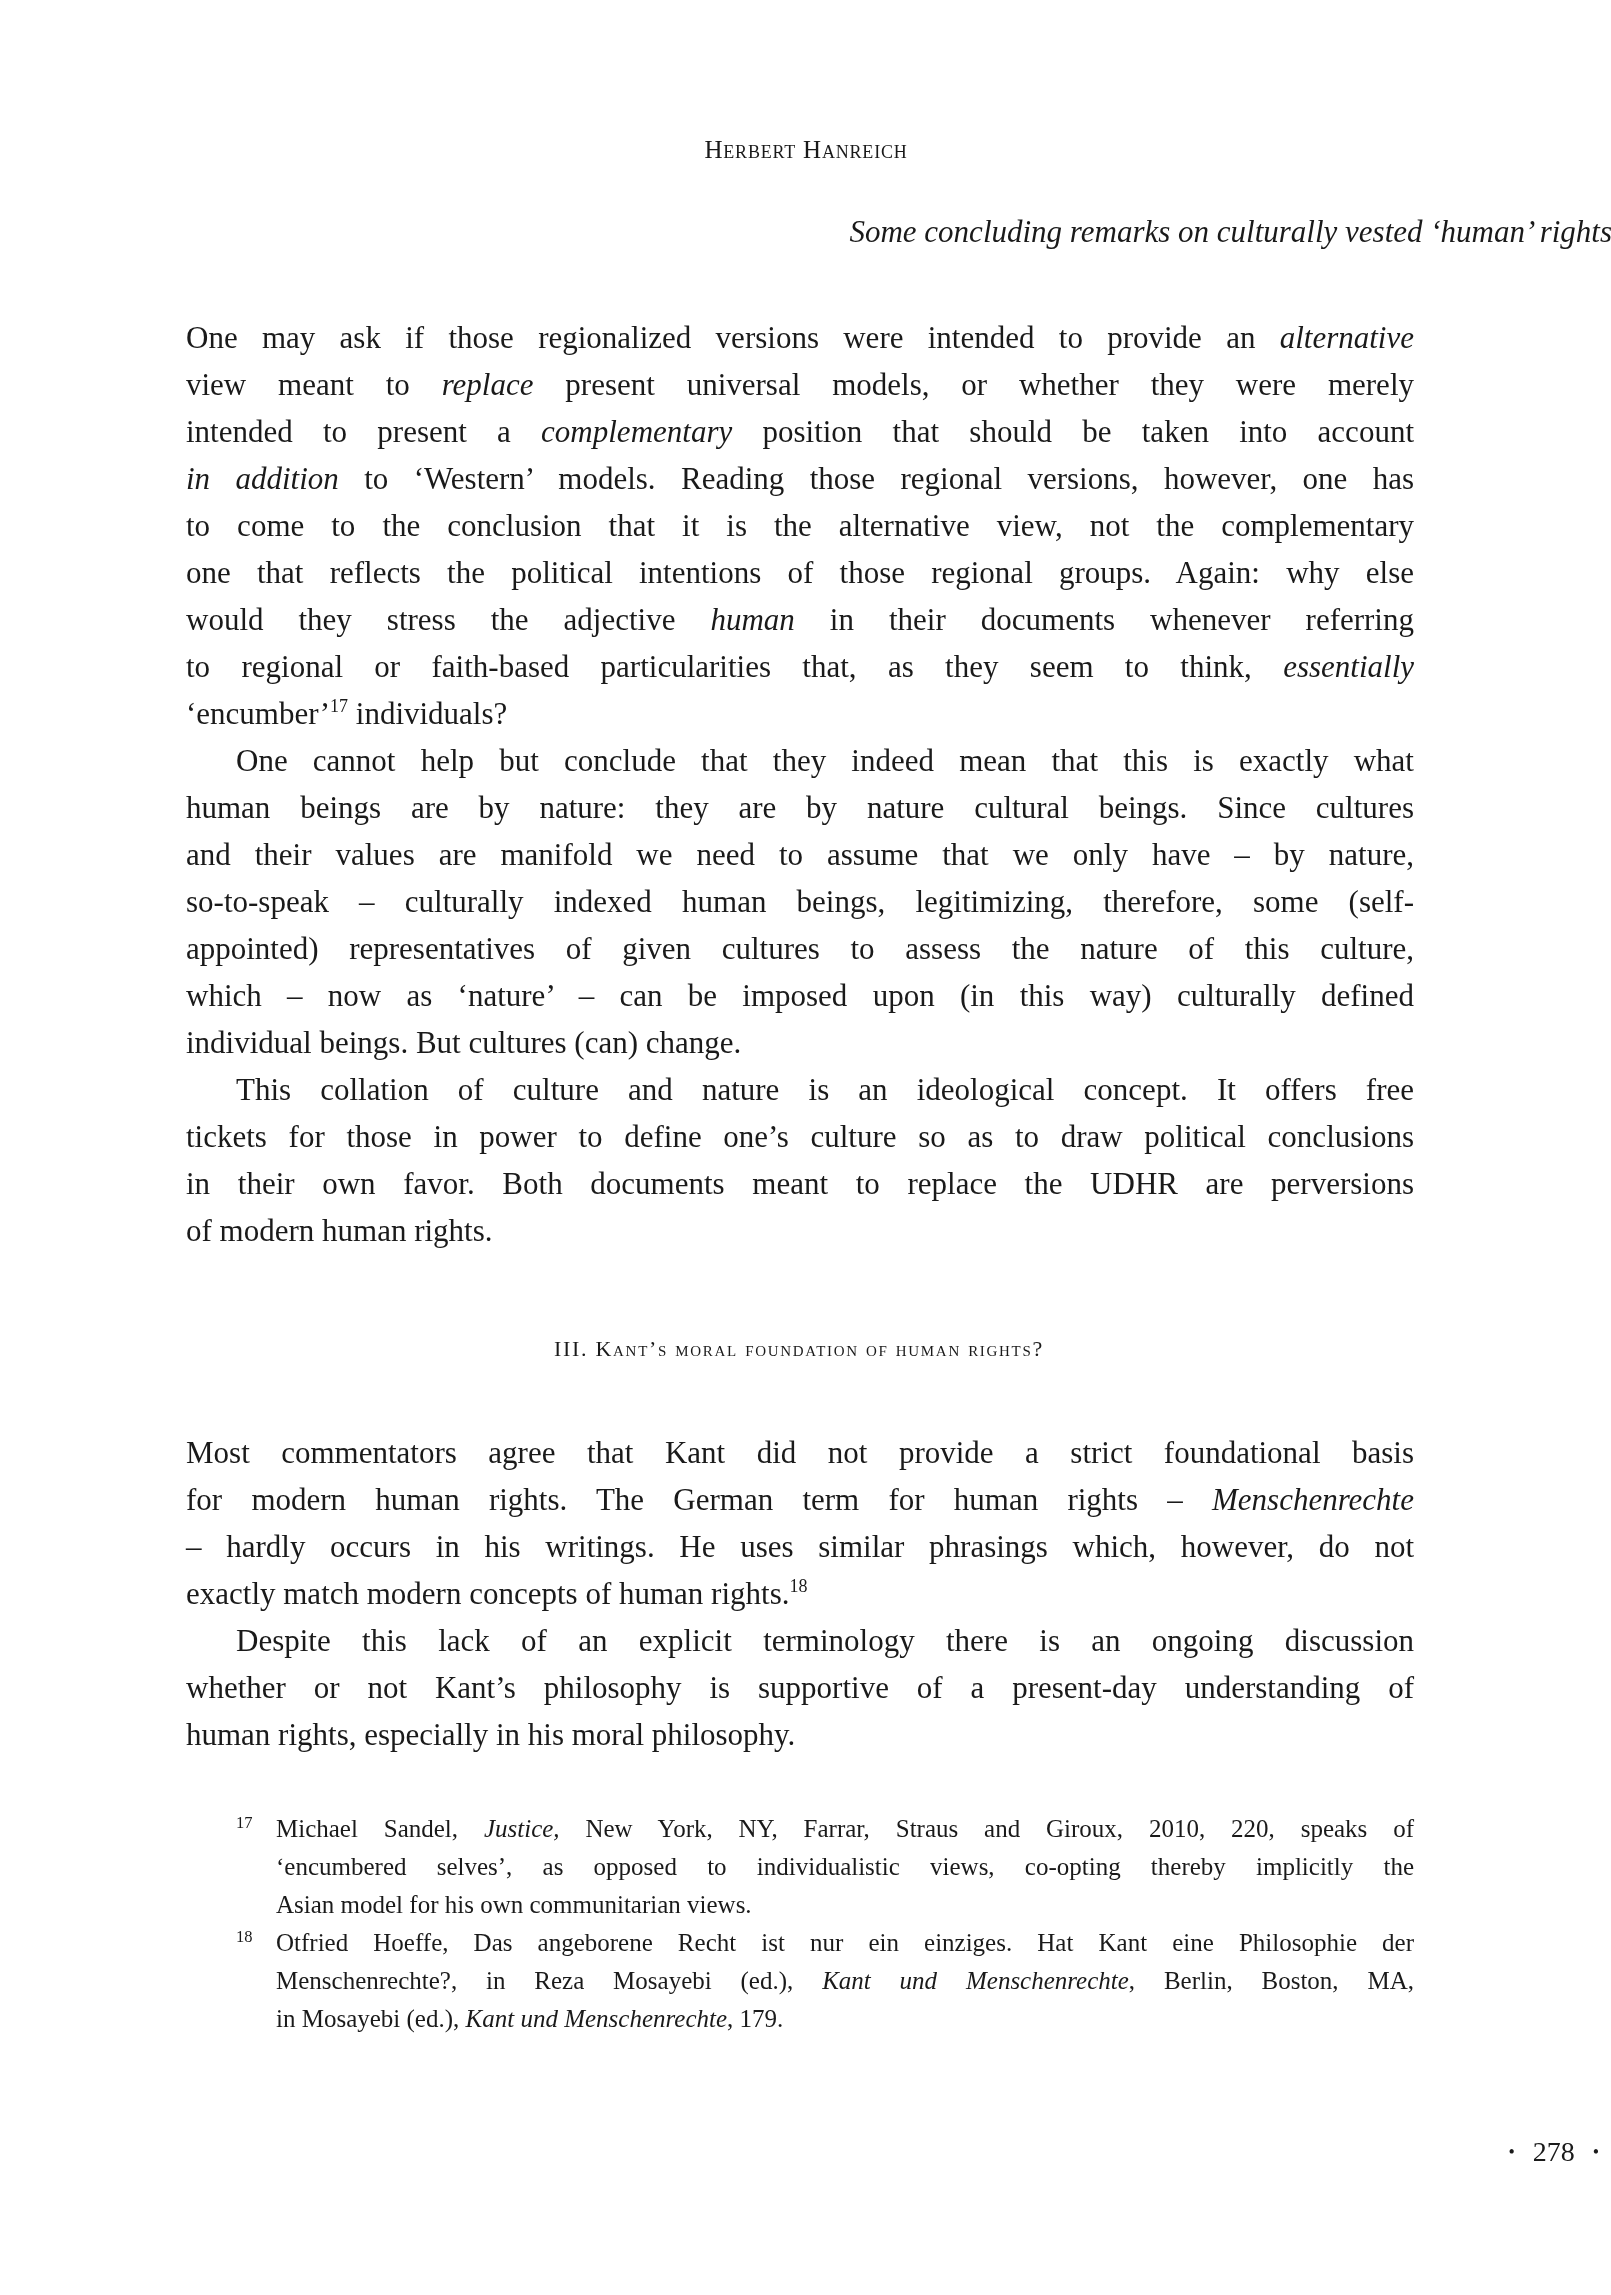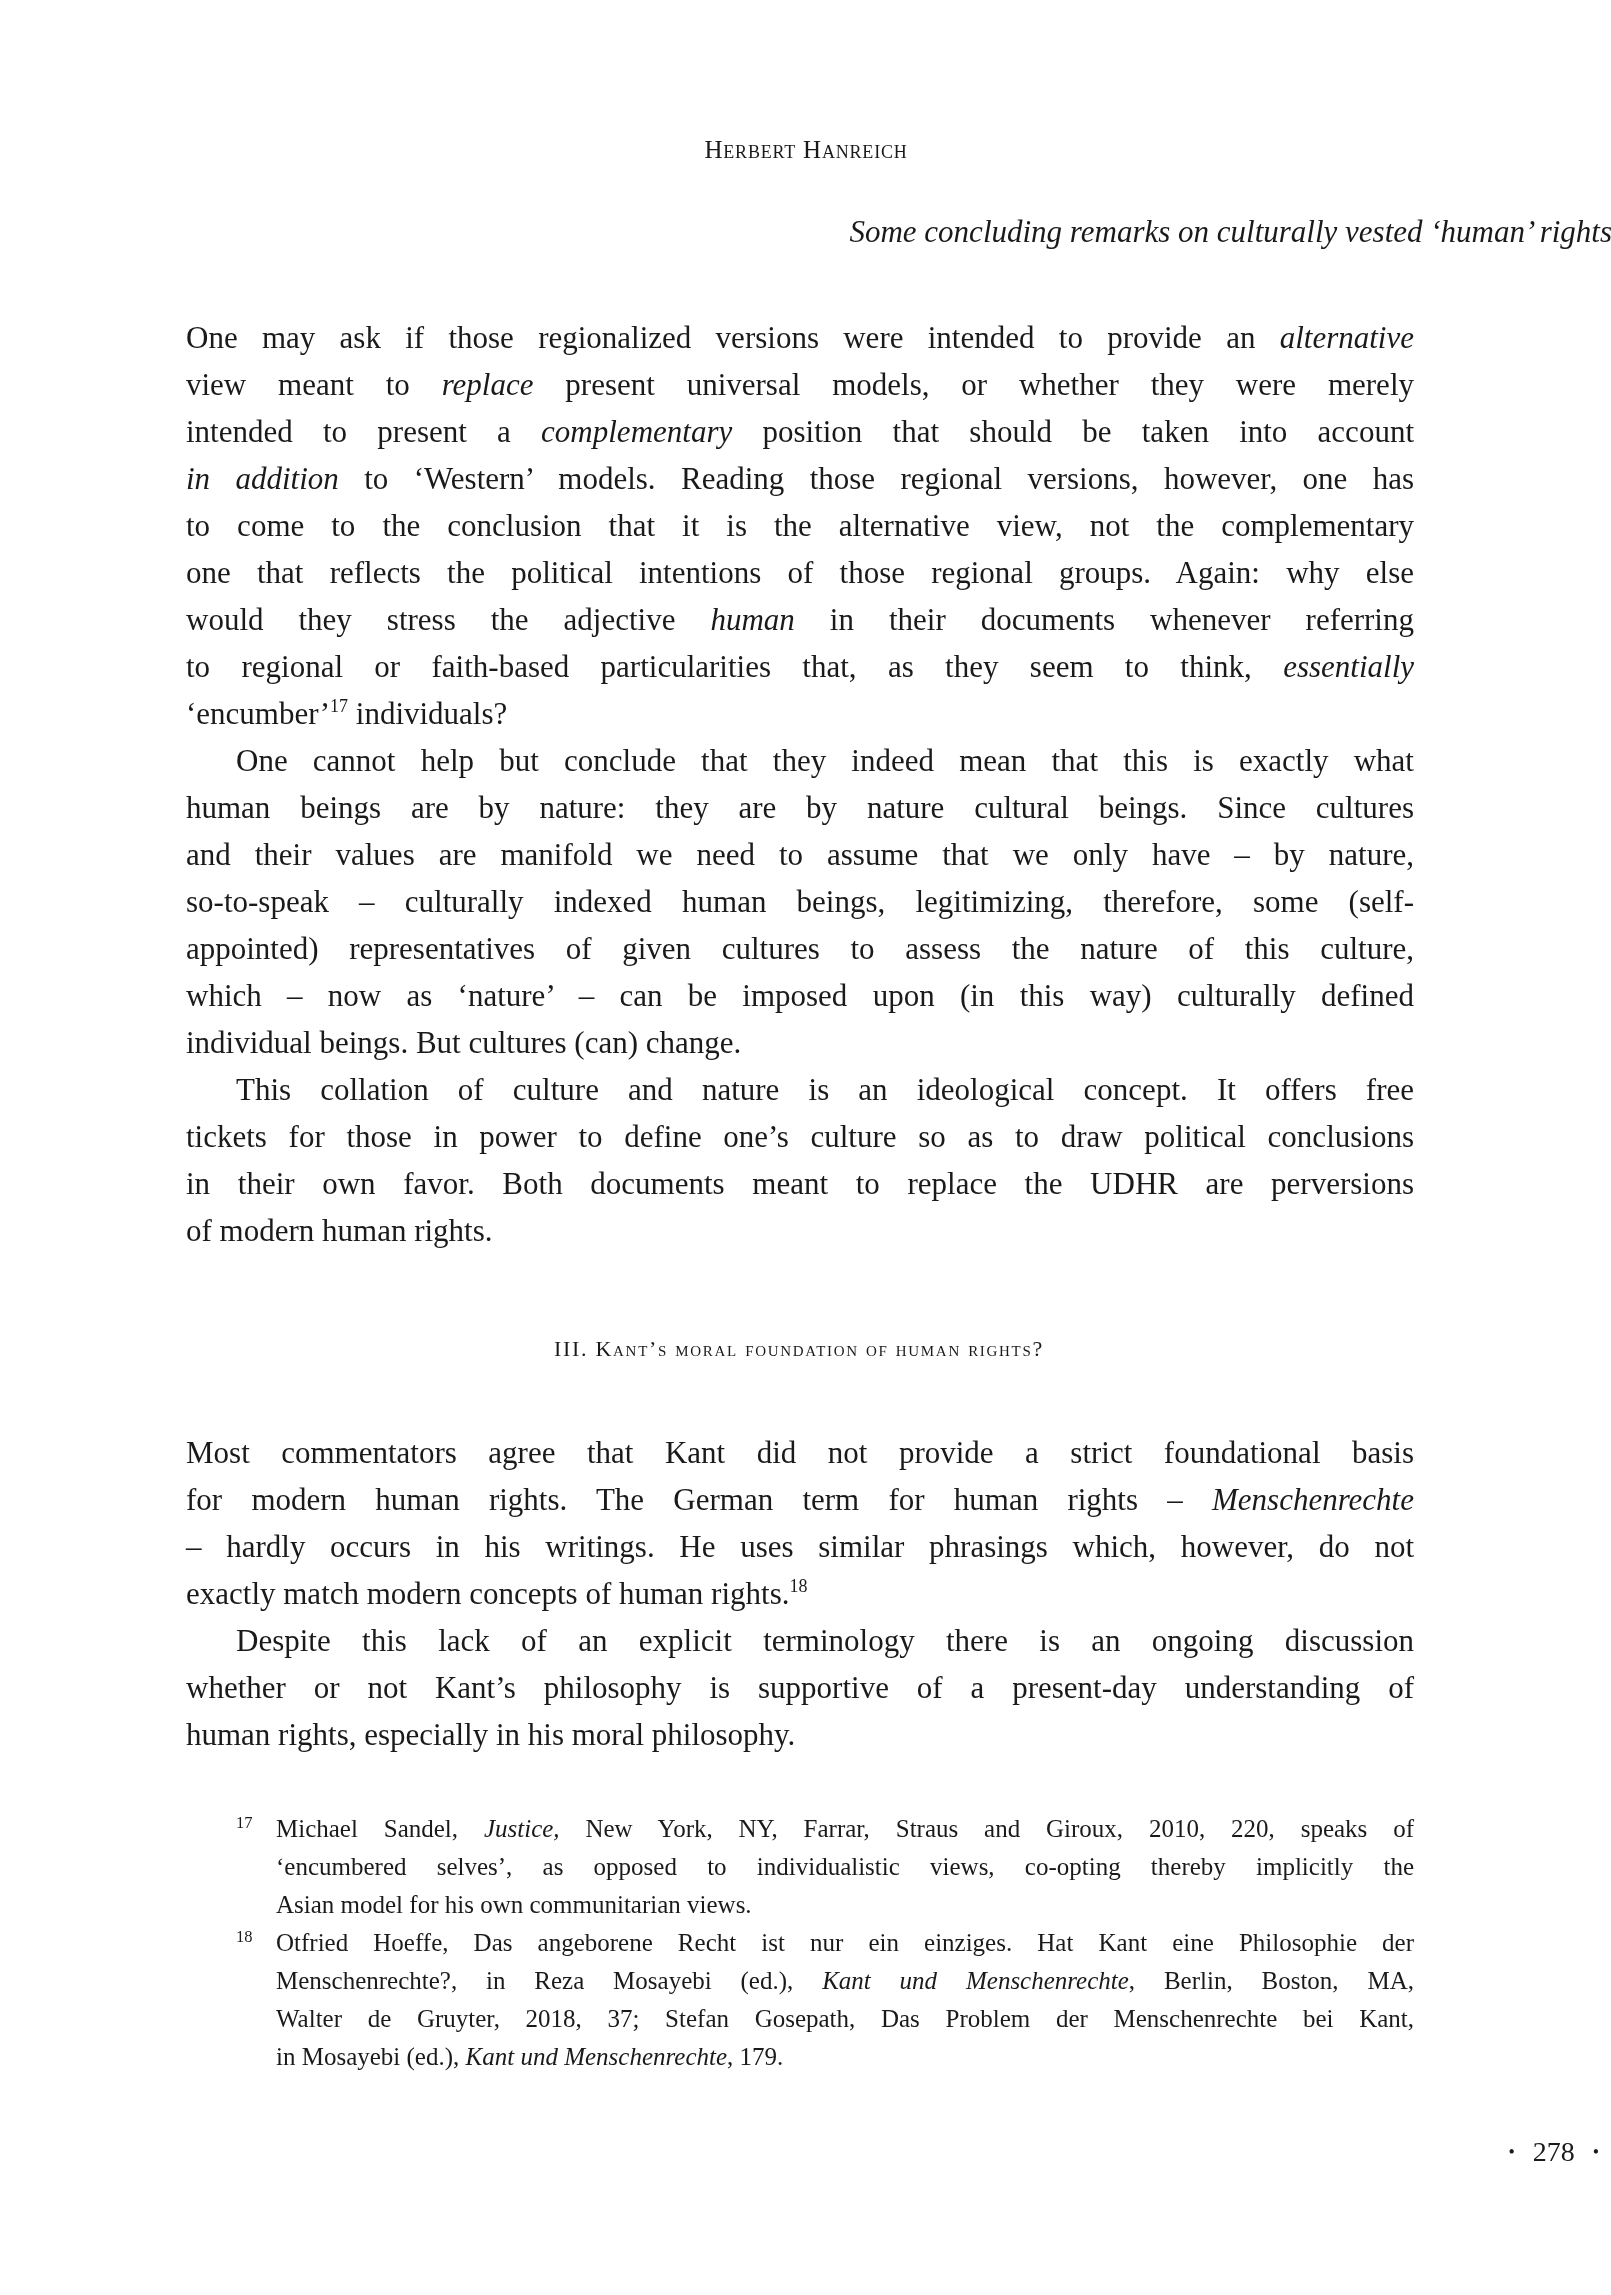--- a/index.html
+++ b/index.html
@@ -112,21 +112,20 @@
           <span class="fn-line">Michael Sandel, <i>Justice,</i> New York, NY, Farrar, Straus and Giroux, 2010, 220, speaks of</span>
           <span class="fn-line">‘encumbered selves’, as opposed to individualistic views, co-opting thereby implicitly the</span>
           <span class="fn-line last">Asian model for his own communitarian views.</span>
         </div>
     </div>
     <div class="fn">
       <span class="fn-num">18</span>
       <div class="fn-lines">
           <span class="fn-line">Otfried Hoeffe, Das angeborene Recht ist nur ein einziges. Hat Kant eine Philosophie der</span>
           <span class="fn-line">Menschenrechte?, in Reza Mosayebi (ed.), <i>Kant und Menschenrechte</i>, Berlin, Boston, MA,</span>
-          <span class="fn-line">Walter de Gruyter, 2018, 37; Stefan Gosepath, Das Problem der Menschenrechte bei Kant,</span>
           <span class="fn-line last">in Mosayebi (ed.), <i>Kant und Menschenrechte</i>, 179.</span>
         </div>
     </div>
   </div>
 
   <div class="folio">
     <span class="dot">•</span><span>278</span><span class="dot">•</span>
   </div>
 </div>
 

